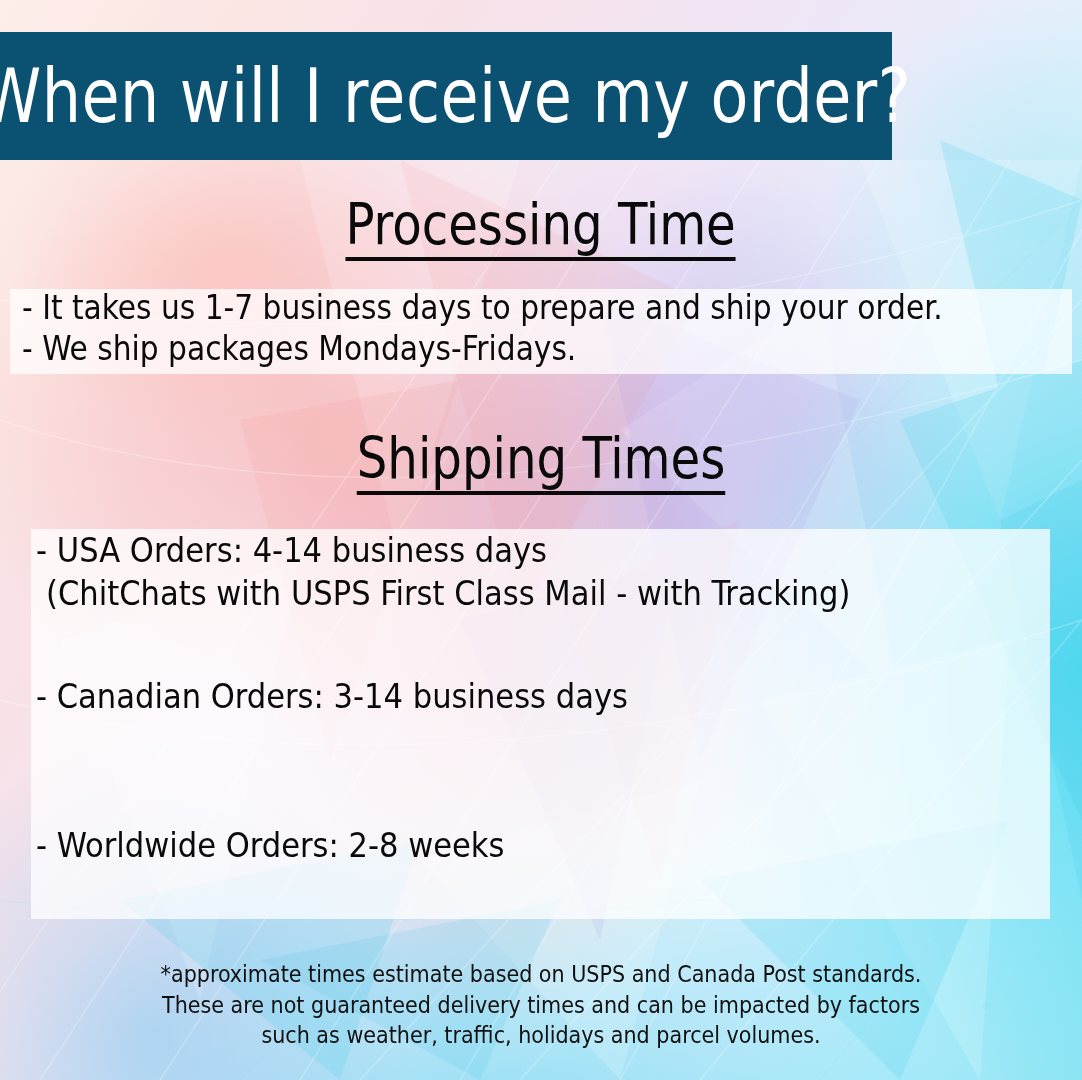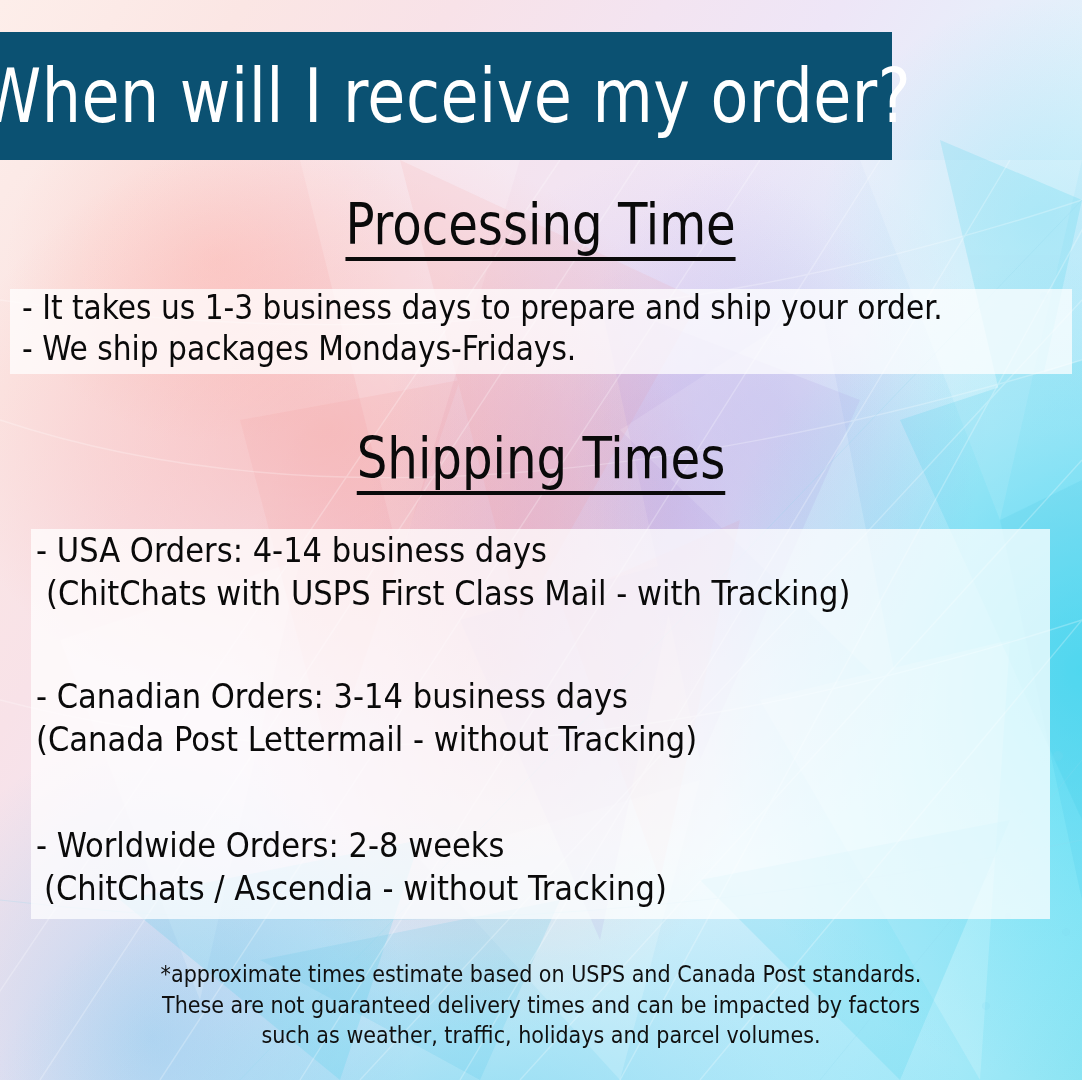--- a/index.html
+++ b/index.html
@@ -249,43 +249,41 @@
     <div class="header-title">When will I receive my order?</div>
   </div>
 
   <div class="section-heading" id="heading-processing">
     <span>Processing Time</span>
   </div>
 
   <div class="text-panel" id="panel-processing"></div>
 
   <div id="proc-lines">
-    <div class="body-line">- It takes us 1-3 business days to prepare and ship your order.</div>
+    <div class="body-line">- It takes us 1-7 business days to prepare and ship your order.</div>
     <div class="body-line">- We ship packages Mondays-Fridays.</div>
   </div>
 
   <div class="section-heading" id="heading-shipping">
     <span>Shipping Times</span>
   </div>
 
   <div class="text-panel" id="panel-shipping"></div>
 
   <div class="ship-group" id="ship-usa">
     <div class="body-line">- USA Orders: 4-14 business days</div>
     <div class="sub-line">(ChitChats with USPS First Class Mail - with Tracking)</div>
   </div>
 
   <div class="ship-group" id="ship-canada">
     <div class="body-line">- Canadian Orders: 3-14 business days</div>
-    <div class="sub-line">(Canada Post Lettermail - without Tracking)</div>
   </div>
 
   <div class="ship-group" id="ship-world">
     <div class="body-line">- Worldwide Orders: 2-8 weeks</div>
-    <div class="sub-line">(ChitChats / Ascendia - without Tracking)</div>
   </div>
 
   <div id="footnote">
     <div>*approximate times estimate based on USPS and Canada Post standards.</div>
     <div>These are not guaranteed delivery times and can be impacted by factors</div>
     <div>such as weather, traffic, holidays and parcel volumes.</div>
   </div>
 
 </div>
 

